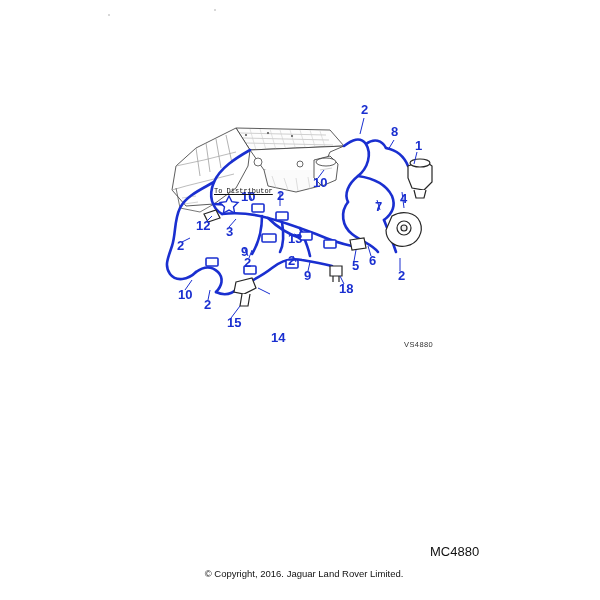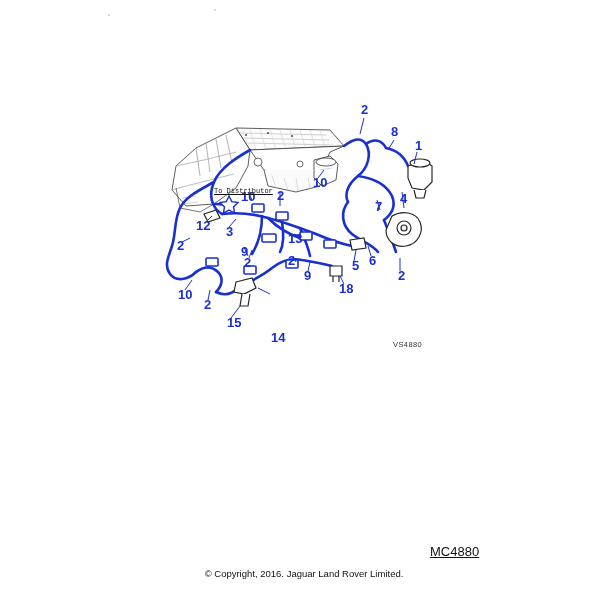--- a/index.html
+++ b/index.html
@@ -52,21 +52,20 @@
     font-size: 7.5px;
     letter-spacing: 0.4px;
     white-space: nowrap;
   }
   .code-big {
     position: absolute;
     color: #111111;
     font-family: "Liberation Sans", sans-serif;
     font-size: 13px;
     white-space: nowrap;
-    text-decoration: underline;
   }
   .copyright {
     position: absolute;
     width: 600px;
     text-align: center;
     color: #111111;
     font-family: "Liberation Sans", sans-serif;
     font-size: 9.5px;
     white-space: nowrap;
   }
@@ -240,20 +239,20 @@
   <div class="callout" style="left:244px;top:256px;">2</div>
   <div class="callout" style="left:304px;top:269px;">9</div>
   <div class="callout" style="left:339px;top:282px;">18</div>
   <div class="callout" style="left:178px;top:288px;">10</div>
   <div class="callout" style="left:204px;top:298px;">2</div>
   <div class="callout" style="left:271px;top:291px;margin-top:40px;">14</div>
   <div class="callout" style="left:227px;top:316px;">15</div>
 
   <div class="annot-text" style="left:214px;top:187px;text-decoration:underline;">To Distributor</div>
 
-  <div class="code-small" style="left:393px;top:340px;">VS4880</div>
+  <div class="code-small" style="left:404px;top:340px;">VS4880</div>
   <div class="code-big" style="left:430px;top:544px;">MC4880</div>
 
   <div class="copyright" style="left:4px;top:568px;">© Copyright, 2016. Jaguar Land Rover Limited.</div>
 
   <div class="speck" style="left:108px;top:14px;"></div>
   <div class="speck" style="left:214px;top:9px;"></div>
 </div>
 
 </body></html>

